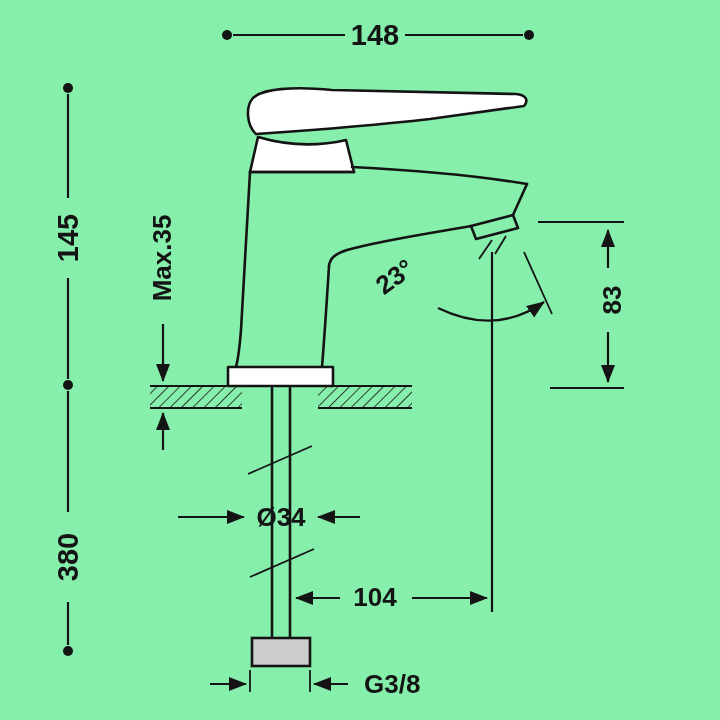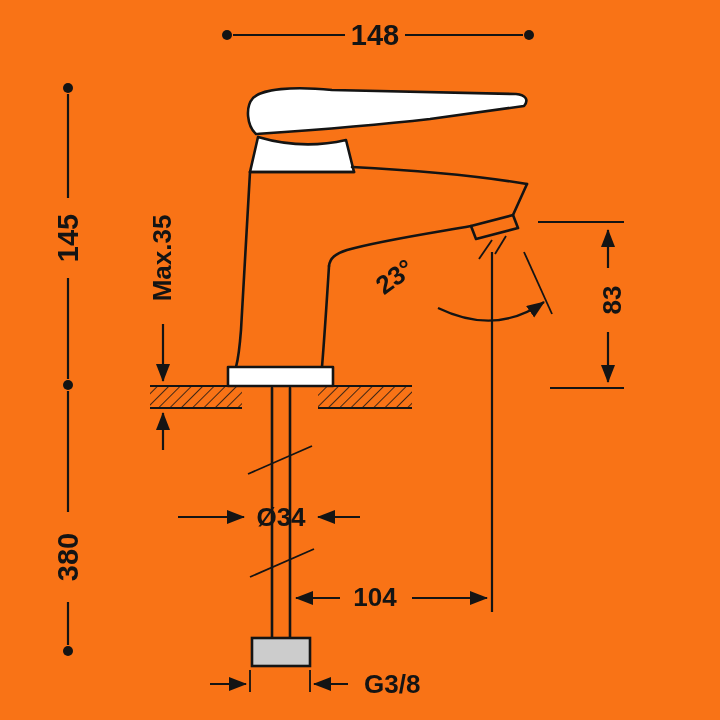--- a/index.html
+++ b/index.html
@@ -1,16 +1,16 @@
 <!DOCTYPE html>
 <html><head>
 <meta charset="utf-8">
 <style>
   html,body{margin:0;padding:0;background:#ffffff;}
-  .page{width:720px;height:720px;background:#f97316;position:relative;overflow:hidden;}
+  .page{width:720px;height:720px;background:#86efac;position:relative;overflow:hidden;}
   svg{display:block;}
   text{font-family:"Liberation Sans",sans-serif;font-weight:bold;fill:#141414;}
   .dim-line{stroke:#141414;stroke-width:2.2;fill:none;}
   .thin-line{stroke:#141414;stroke-width:1.8;fill:none;}
   .outline{stroke:#141414;stroke-width:2.6;fill:none;stroke-linejoin:round;stroke-linecap:round;}
   .filled{fill:#ffffff;stroke:#141414;stroke-width:2.6;stroke-linejoin:round;}
   .dot{fill:#141414;stroke:none;}
   .t-big{font-size:29px;}
   .t-med{font-size:26px;}
 </style>

